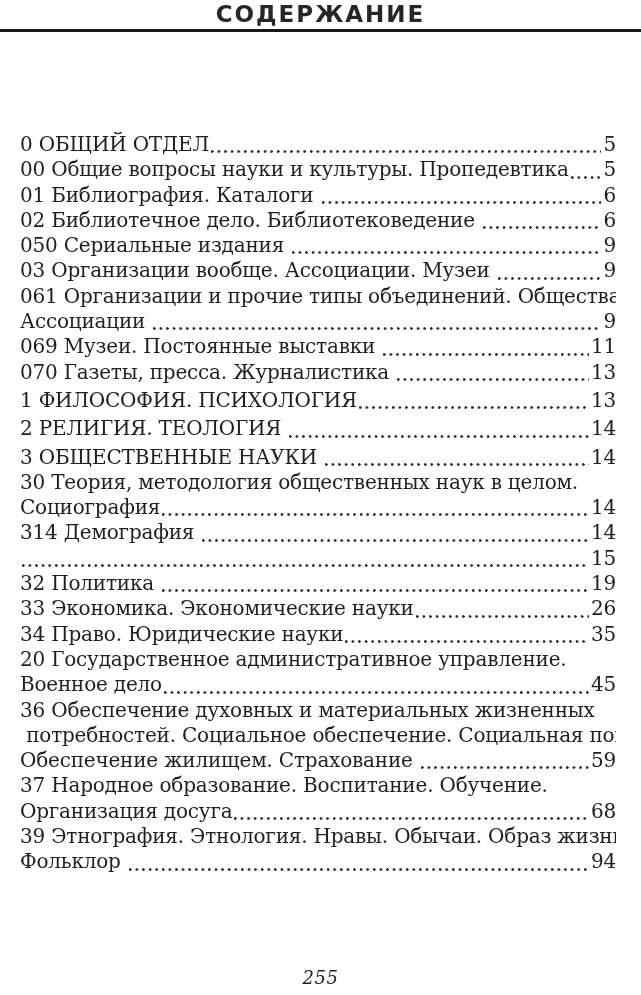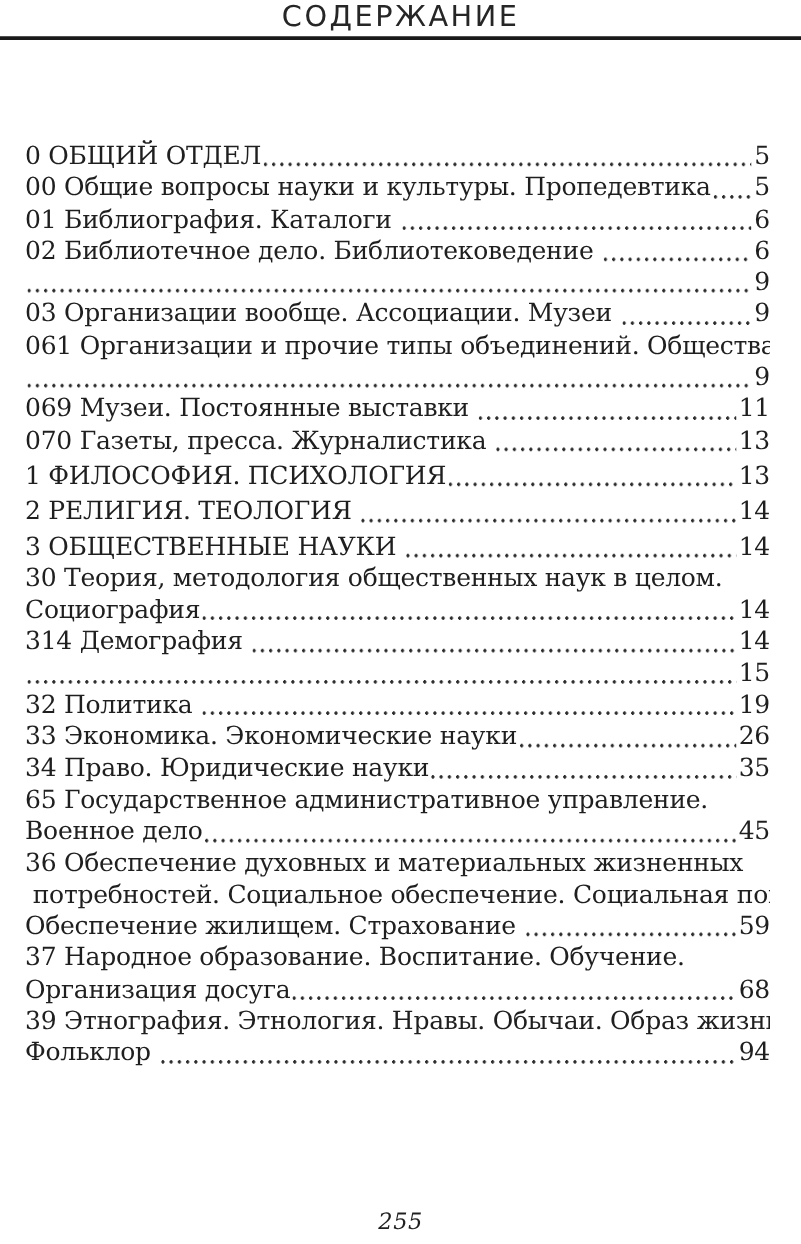--- a/index.html
+++ b/index.html
@@ -10,32 +10,32 @@
     position: relative;
     overflow: hidden;
     font-family: "DejaVu Serif", serif;
     color: var(--text, #1f1f1f);
   }
   .page { width: 100%; height: 100%; position: relative; }
   .title {
     padding-top: 1px;
     text-align: center;
     font-family: "DejaVu Sans", sans-serif;
-    font-weight: 400;
+    font-weight: 700;
     font-size: 23px;
     line-height: 27px;
     letter-spacing: 2px;
     color: var(--title, #262626);
   }
   .rule {
     border-top: 3px solid var(--rule, #191919);
     margin-top: 1px;
   }
   .toc {
-    margin: 80px 25px 0 20px;
+    margin: 100px 25px 0 20px;
     font-size: 20px;
     letter-spacing: -0.2px;
   }
   .row {
     display: flex;
     align-items: flex-end;
     height: 25.3px;
     line-height: 25.3px;
     overflow: hidden;
   }
@@ -90,36 +90,38 @@
     <span class="pg">6</span>
   </div>
 
   <div class="row">
     <span class="txt">02 Библиотечное дело. Библиотековедение </span>
     <span class="dots"></span>
     <span class="pg">6</span>
   </div>
 
   <div class="row">
+    <span class="txt">050 Сериальные издания </span>
     <span class="dots"></span>
     <span class="pg">9</span>
   </div>
 
   <div class="row">
     <span class="txt">03 Организации вообще. Ассоциации. Музеи </span>
     <span class="dots"></span>
     <span class="pg">9</span>
   </div>
 
   <div class="row noPage">
     <span class="txt">061 Организации и прочие типы объединений. Общества.</span>
 
   </div>
 
   <div class="row">
+    <span class="txt">Ассоциации </span>
     <span class="dots"></span>
     <span class="pg">9</span>
   </div>
 
   <div class="row">
     <span class="txt">069 Музеи. Постоянные выставки </span>
     <span class="dots"></span>
     <span class="pg">11</span>
   </div>
 
@@ -181,21 +183,21 @@
     <span class="pg">26</span>
   </div>
 
   <div class="row">
     <span class="txt">34 Право. Юридические науки</span>
     <span class="dots"></span>
     <span class="pg">35</span>
   </div>
 
   <div class="row noPage">
-    <span class="txt">65 Государственное административное управление.</span>
+    <span class="txt">20 Государственное административное управление.</span>
 
   </div>
 
   <div class="row">
     <span class="txt">Военное дело</span>
     <span class="dots"></span>
     <span class="pg">45</span>
   </div>
 
   <div class="row noPage">

